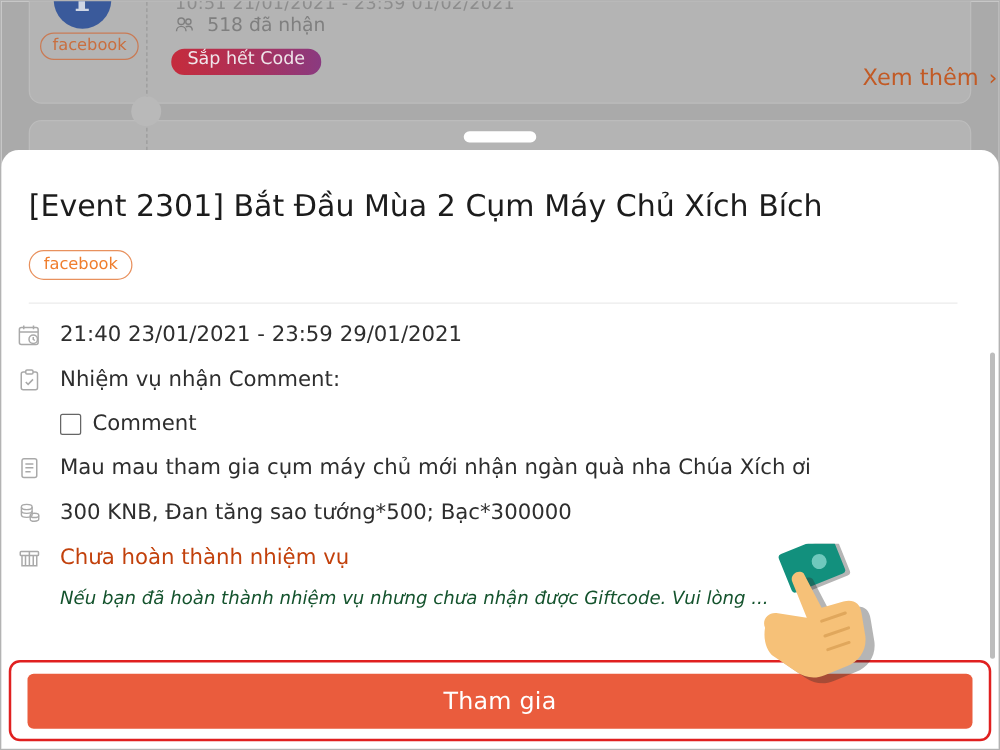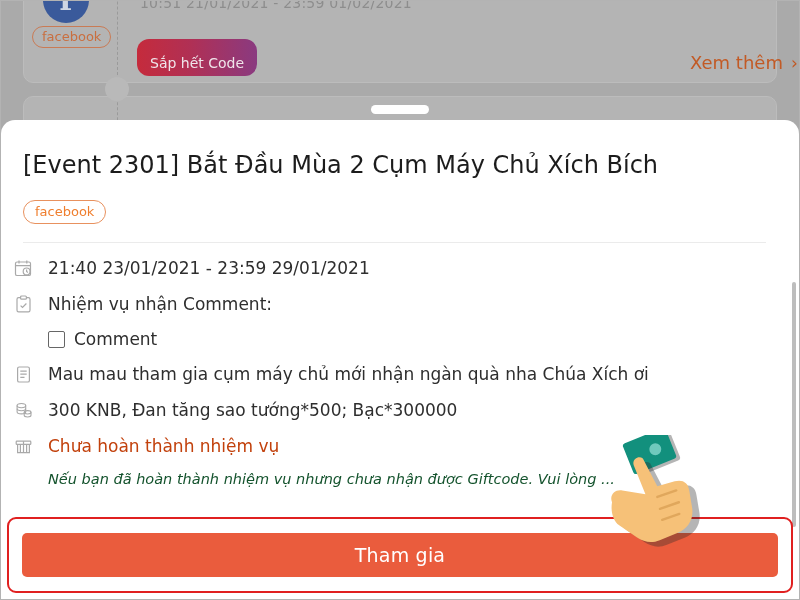--- a/index.html
+++ b/index.html
@@ -107,21 +107,21 @@
     display: inline-block;
     margin-right: 6px;
     font-size: 14px;
     vertical-align: -1px;
   }
 
   .badge-hot {
     position: absolute;
     left: 136px;
     top: 38px;
-    padding: 16px 13px 5px;
+    padding: 0 13px 5px;
     border-radius: 12px;
     color: #efe5ea;
     font-size: 14px;
     background: linear-gradient(90deg, #c52b3c 0%, #b03055 45%, #8a3a80 100%);
     white-space: nowrap;
   }
 
   .see-more {
     position: absolute;
     left: 689px;
@@ -261,21 +261,21 @@
     z-index: 9;
   }
   .hand-cursor svg { display: block; }
 
   
   .cta-wrap {
     position: absolute;
     left: 6px;
     bottom: 6px;
     width: 786px;
-    height: 76px;
+    height: 65px;
     border: 2.5px solid #e02020;
     border-radius: 9px;
     background: #ffffff;
     box-sizing: border-box;
     z-index: 8;
     display: flex;
     align-items: center;
     justify-content: center;
   }
   .cta-btn {
@@ -301,20 +301,31 @@
     <div class="bg-card card-1"></div>
     <div class="bg-card card-2"></div>
     <div class="bg-divider-v"></div>
     <div class="bg-node"></div>
 
     <div class="fb-logo">f</div>
     <div class="fb-tag">facebook</div>
 
     <div class="bg-meta-line">10:51 21/01/2021 - 23:59 01/02/2021</div>
 
+    <div class="bg-received">
+      <span class="ppl-icon">
+        <svg width="15" height="13" viewBox="0 0 15 13" fill="none" stroke="currentColor" stroke-width="1.1">
+          <circle cx="5" cy="4" r="2.6"></circle>
+          <path d="M1.2 12c0-2.3 1.7-3.9 3.8-3.9s3.8 1.6 3.8 3.9"></path>
+          <circle cx="10.7" cy="4.3" r="2.1"></circle>
+          <path d="M8.6 8.5c.6-.3 1.3-.5 2.1-.5 1.8 0 3.1 1.3 3.1 3.3"></path>
+        </svg>
+      </span>
+      <span>518 đã nhận</span>
+    </div>
 
     <div class="badge-hot">Sắp hết Code</div>
 
     <div class="see-more">
       <span>Xem thêm</span><span class="chev">›</span>
     </div>
   </div>
 
   <div class="sheet-handle"></div>
 

